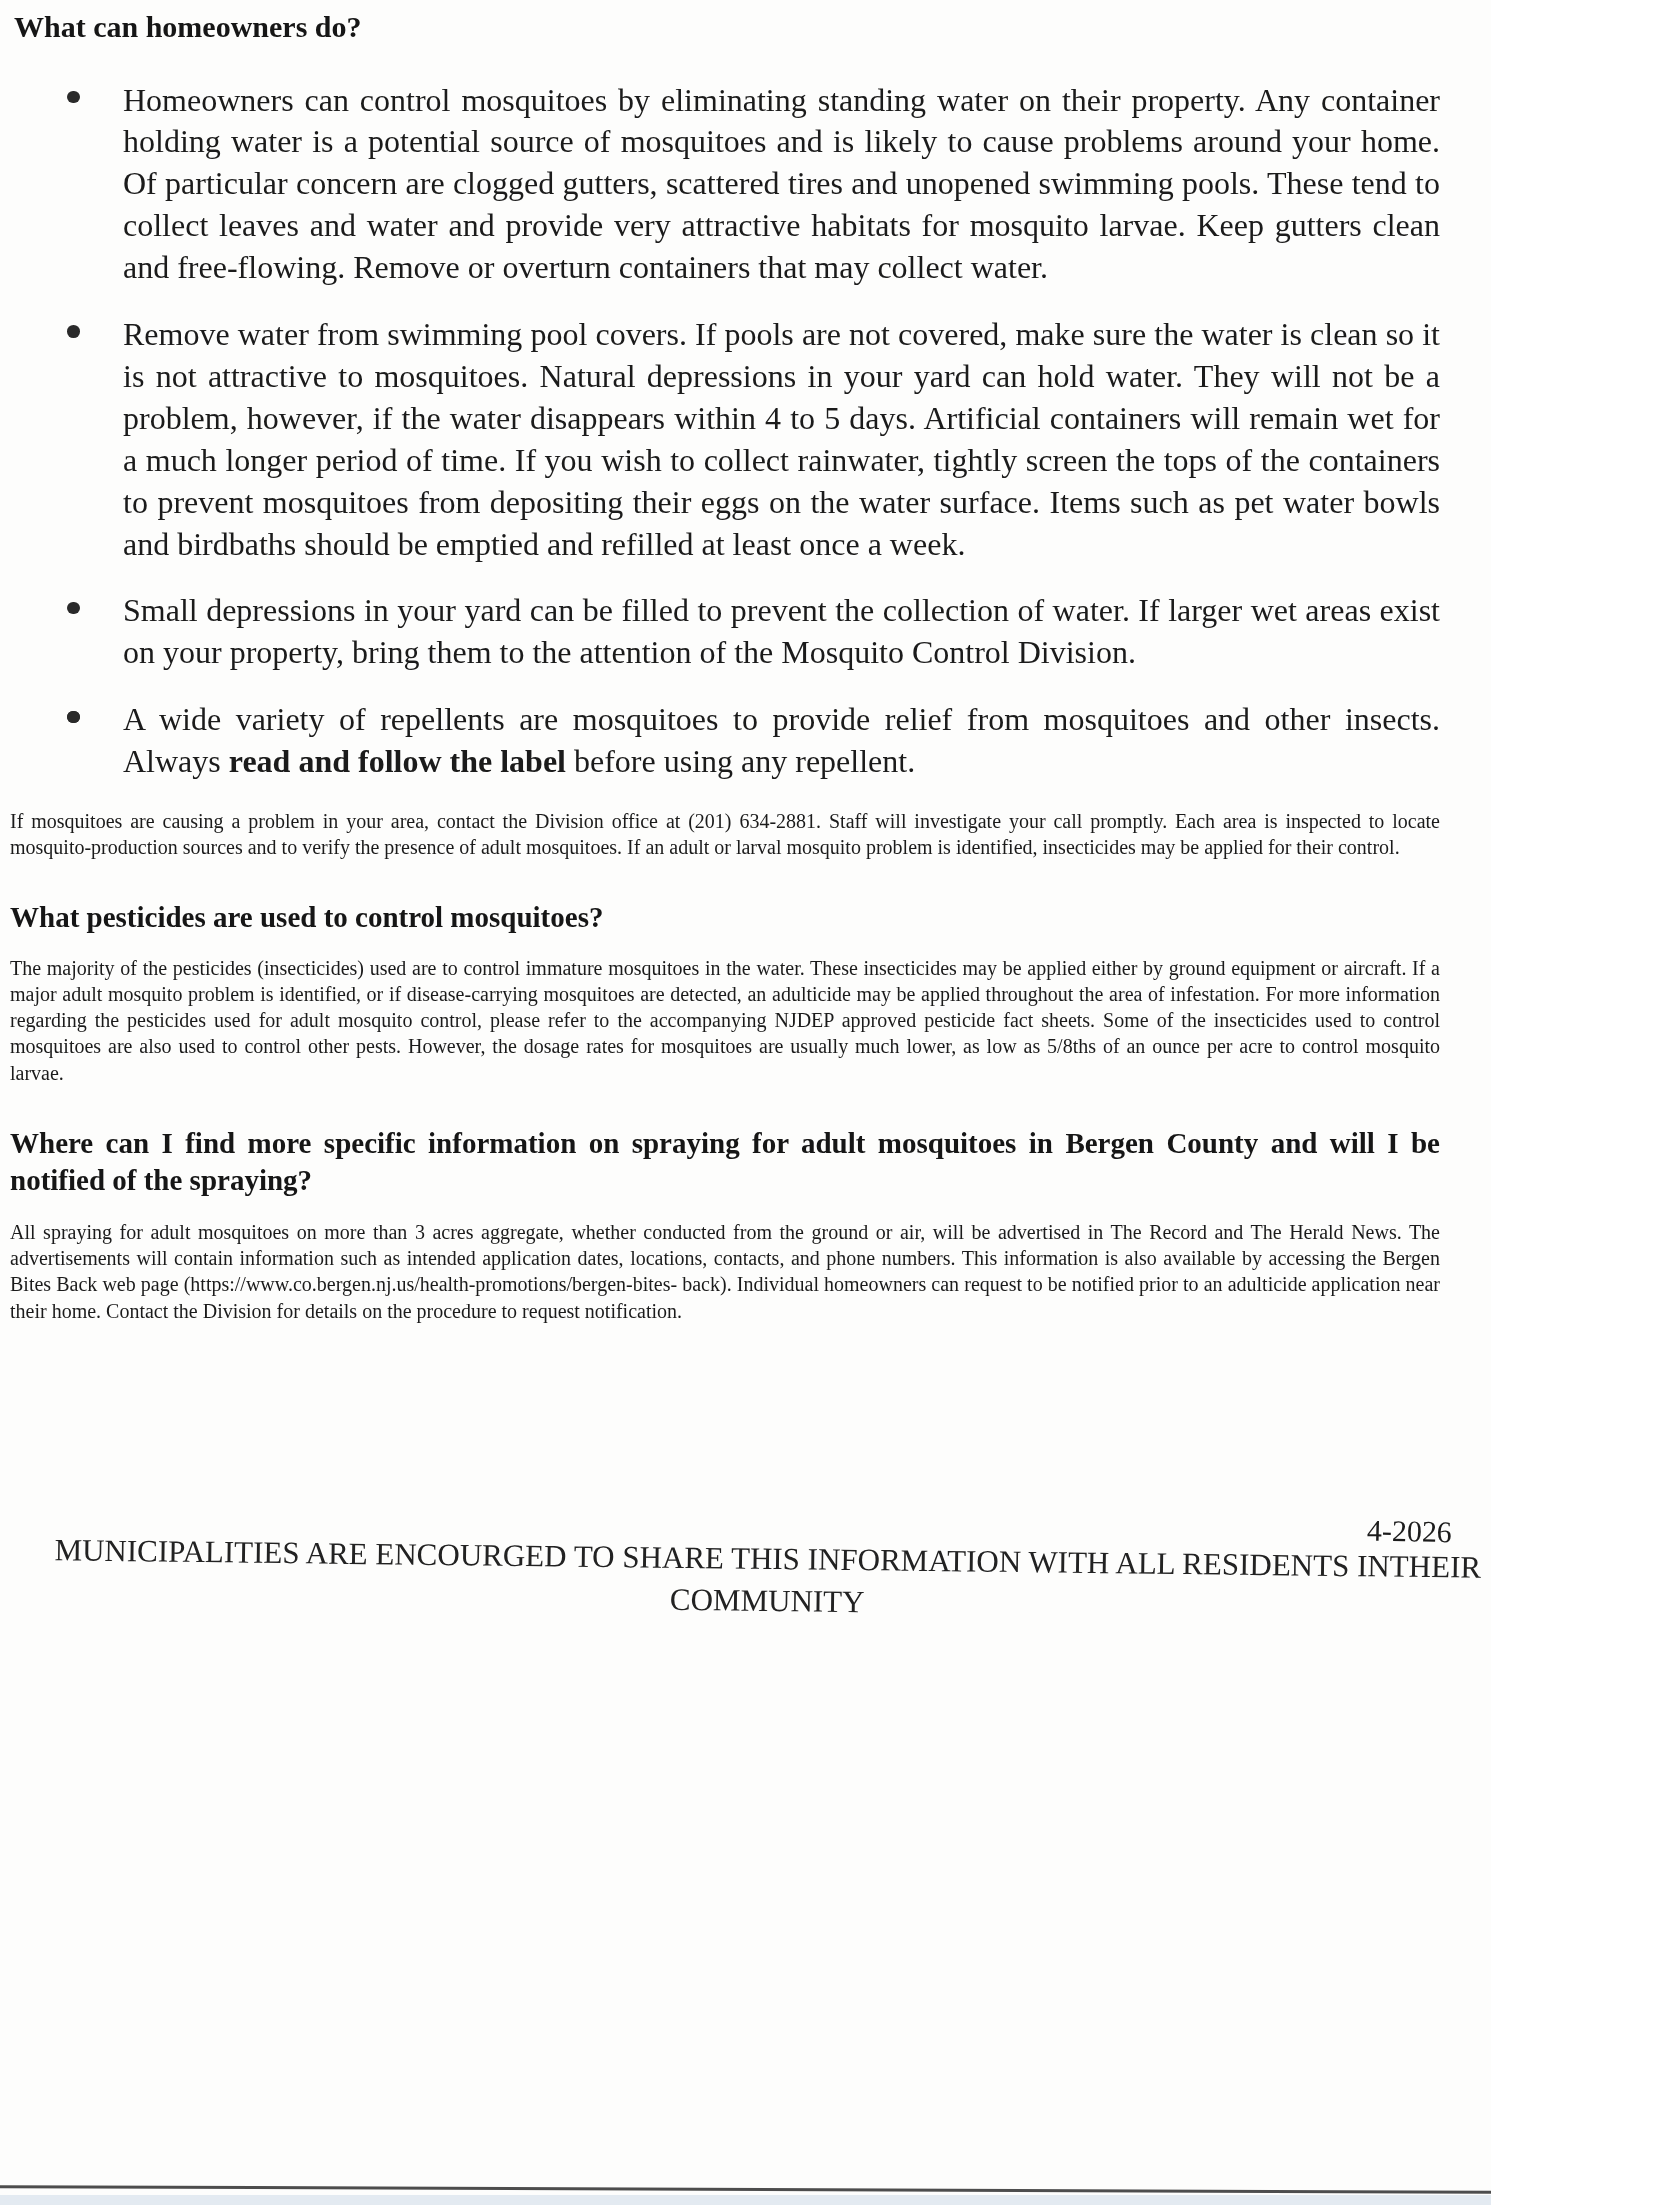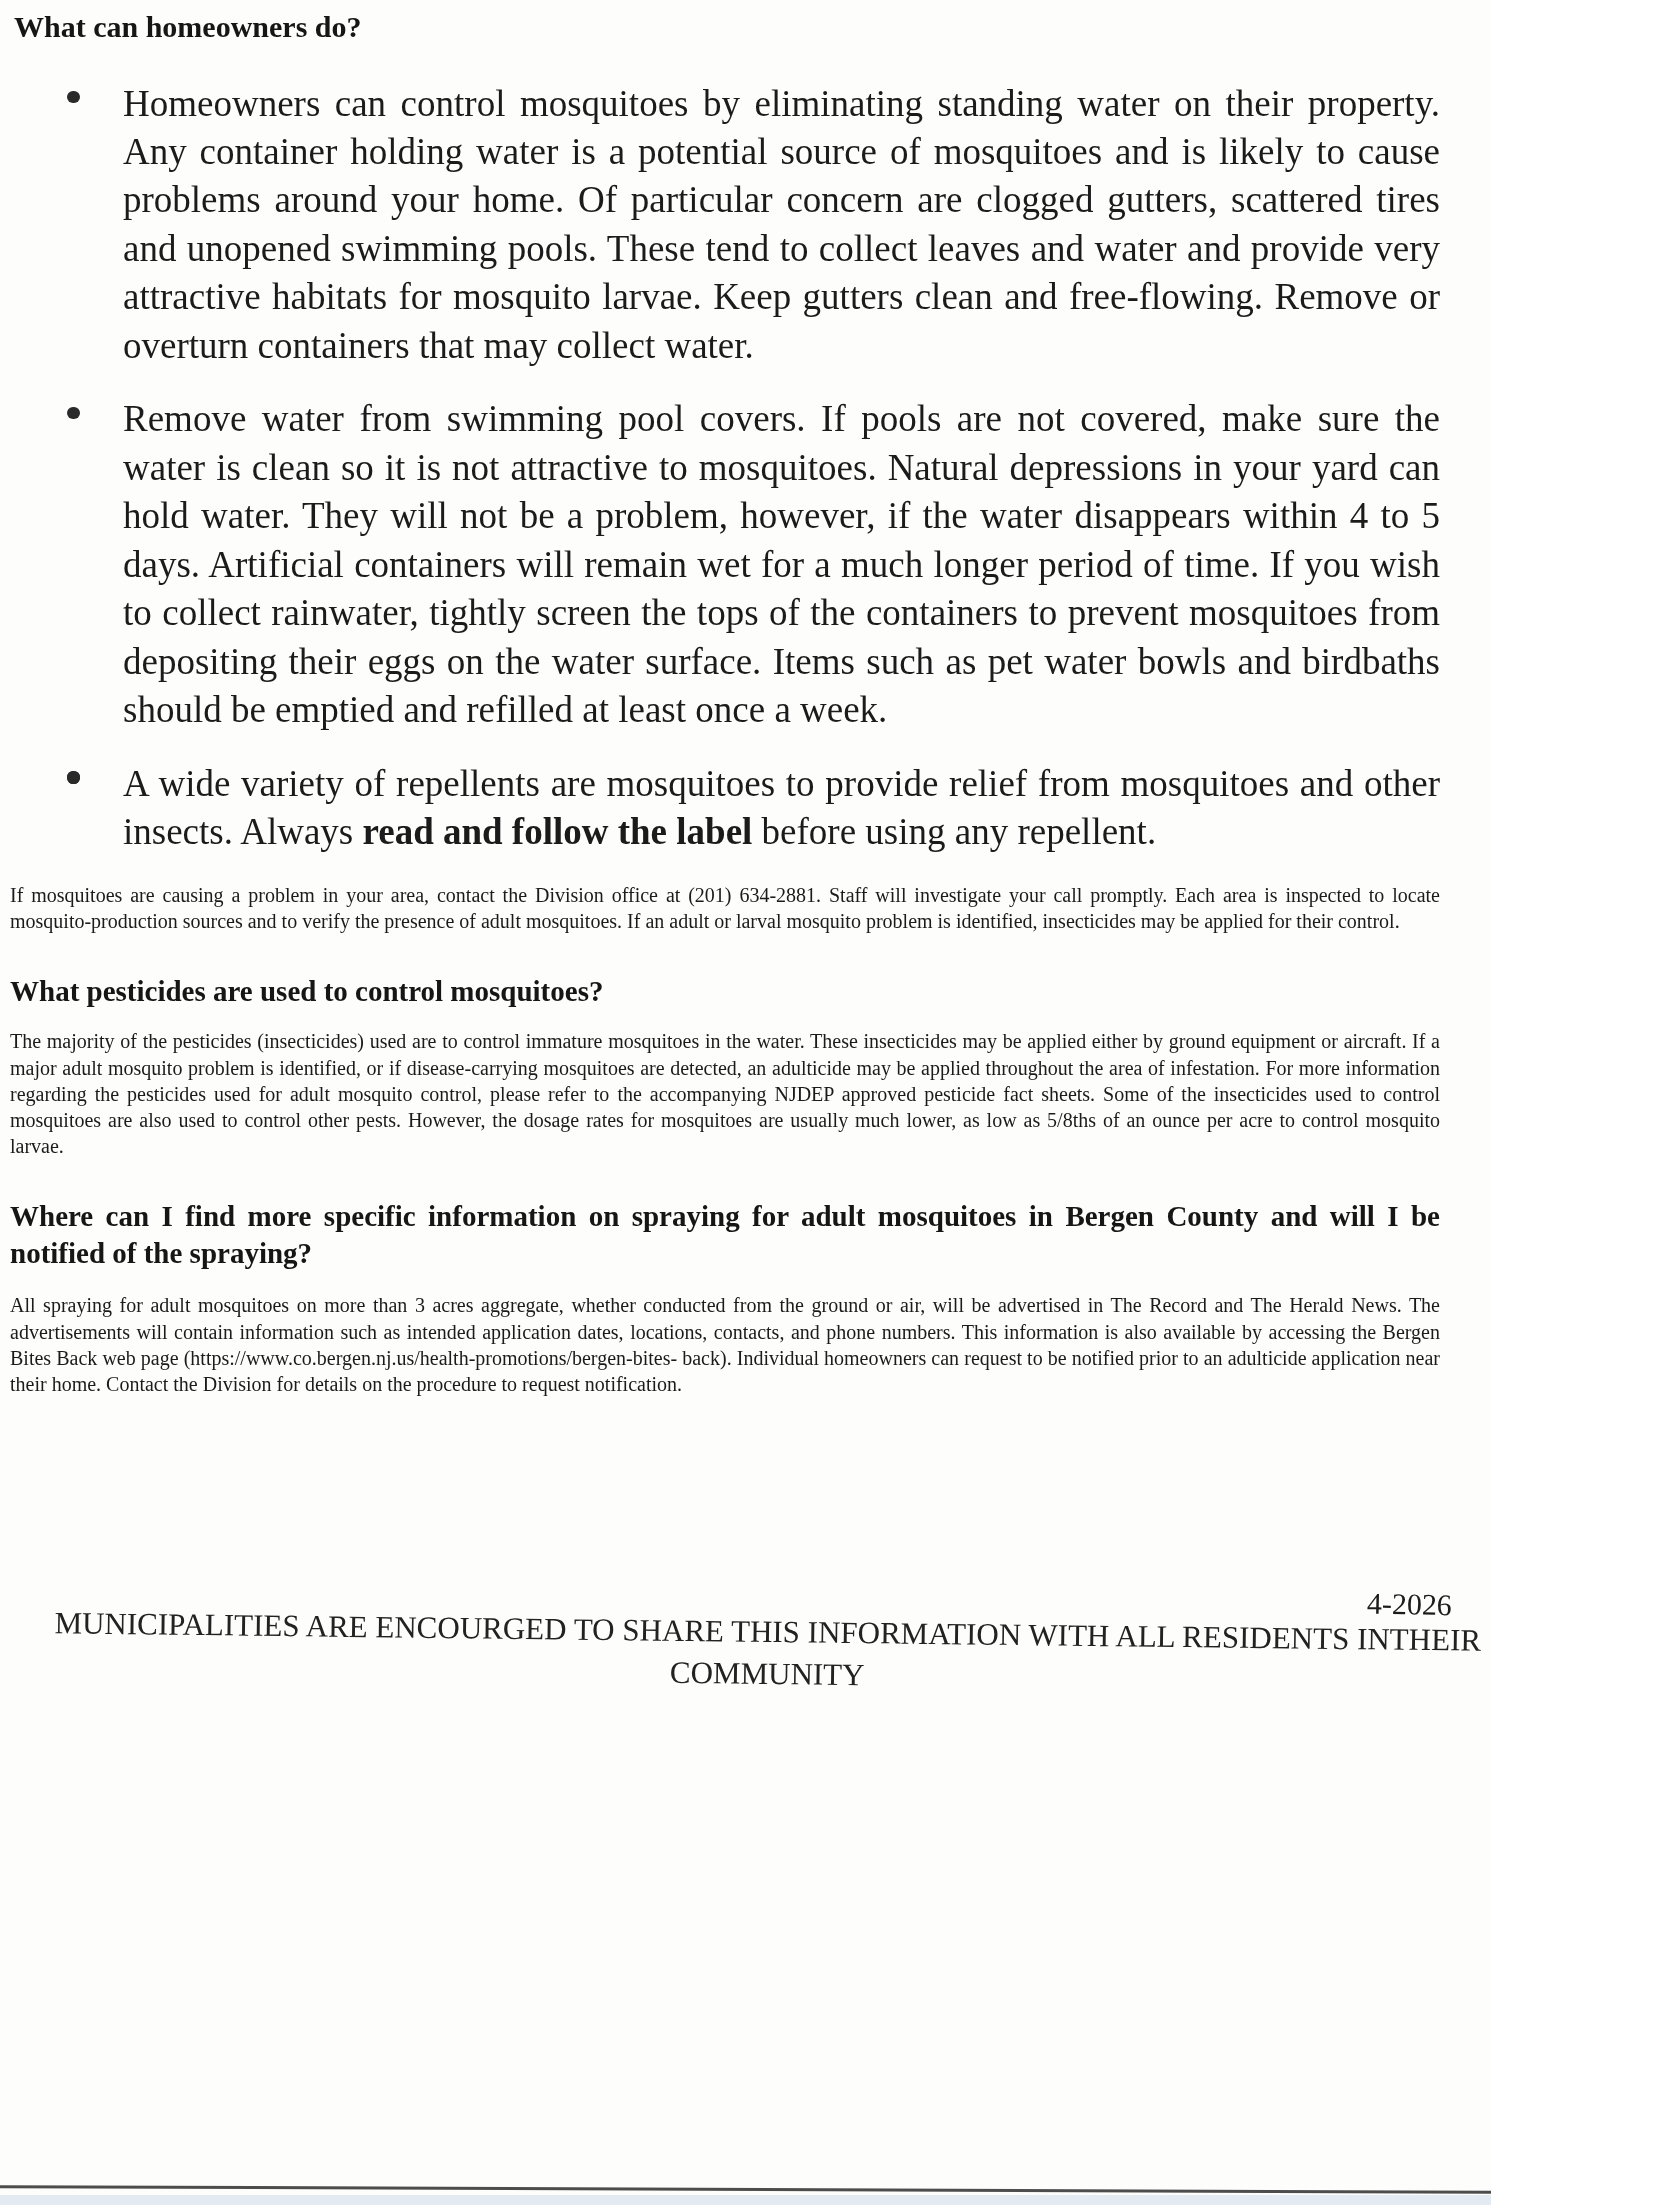--- a/index.html
+++ b/index.html
@@ -34,21 +34,21 @@
   }
   .q.first { margin-top: 44px; }
   .tips {
     list-style: none;
     margin: 35px 0 0 0;
     padding: 0;
   }
   .tips li {
     position: relative;
     margin: 0 51px 25px 123px;
-    font-size: 37px;
+    font-size: 32px;
     line-height: 1.31;
     text-align: justify;
   }
   .dot {
     position: absolute;
     left: -56px;
     top: 11.3px;
     width: 12.7px;
     height: 12.7px;
     border-radius: 50%;
@@ -105,20 +105,24 @@
     <li>
       <span class="dot"></span>
       <span><span>Homeowners can control mosquitoes by eliminating standing water on their property.  Any container holding water is a potential source of mosquitoes and is likely to cause problems around your home. Of particular concern are clogged gutters, scattered tires and unopened swimming pools.  These tend to collect leaves and water and provide very attractive habitats for mosquito larvae.  Keep gutters clean and free-flowing. Remove or overturn containers that may collect water.</span><b></b><span></span></span>
     </li>
     <li>
       <span class="dot"></span>
       <span><span>Remove water from swimming pool covers. If pools are not covered, make sure the water is clean so it is not attractive to mosquitoes. Natural depressions in your yard can hold water. They will not be a problem, however, if the water disappears within 4 to 5 days.  Artificial containers will remain wet for a much longer period of time. If you wish to collect rainwater, tightly screen the tops of the containers to prevent mosquitoes from depositing their eggs on the water surface.   Items such as pet water bowls and birdbaths should be emptied and refilled at least once a week.</span><b></b><span></span></span>
     </li>
     <li>
       <span class="dot"></span>
+      <span><span>Small depressions in your yard can be filled to prevent the collection of water. If larger wet areas exist on your property, bring them to the attention of the Mosquito Control Division.</span><b></b><span></span></span>
+    </li>
+    <li>
+      <span class="dot"></span>
     </li>
     <li>
       <span class="dot"></span>
       <span><span>A wide variety of repellents are mosquitoes to provide relief from mosquitoes and other insects. Always </span><b>read and follow the label</b><span> before using any repellent.</span></span>
     </li>
   </ul>
 
   <p class="body">If mosquitoes are causing a problem in your area, contact the Division office at (201) 634-2881. Staff will investigate your call promptly. Each area is inspected to locate mosquito-production sources and to verify the presence of adult mosquitoes. If an adult or larval mosquito problem is identified, insecticides may be applied for their control.</p>
 
   <div class="q">What pesticides are used to control mosquitoes?</div>

